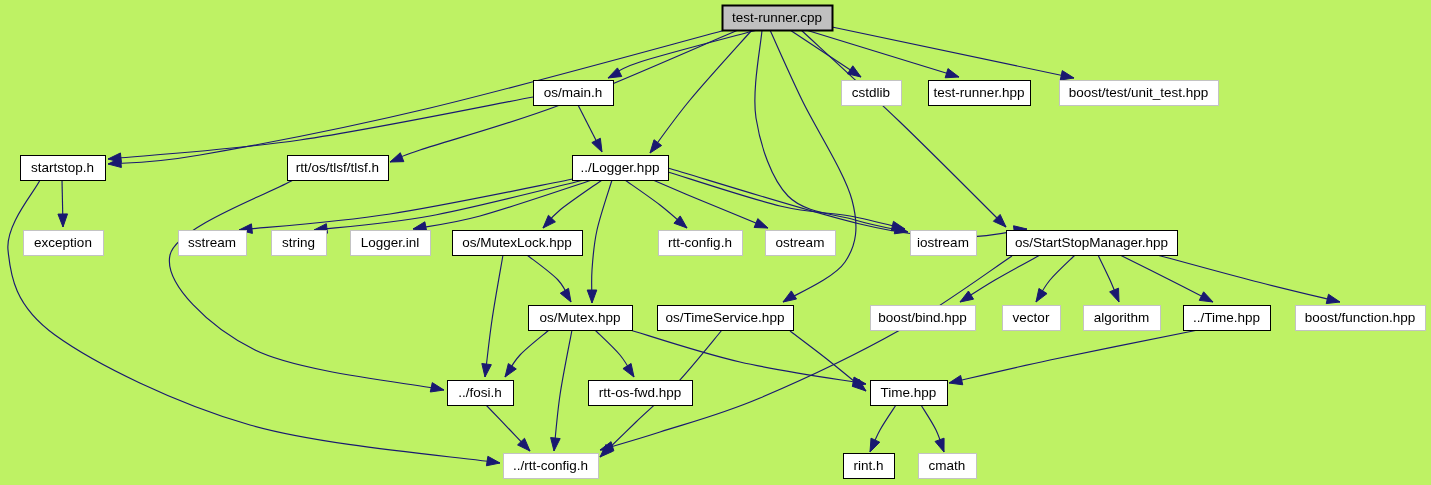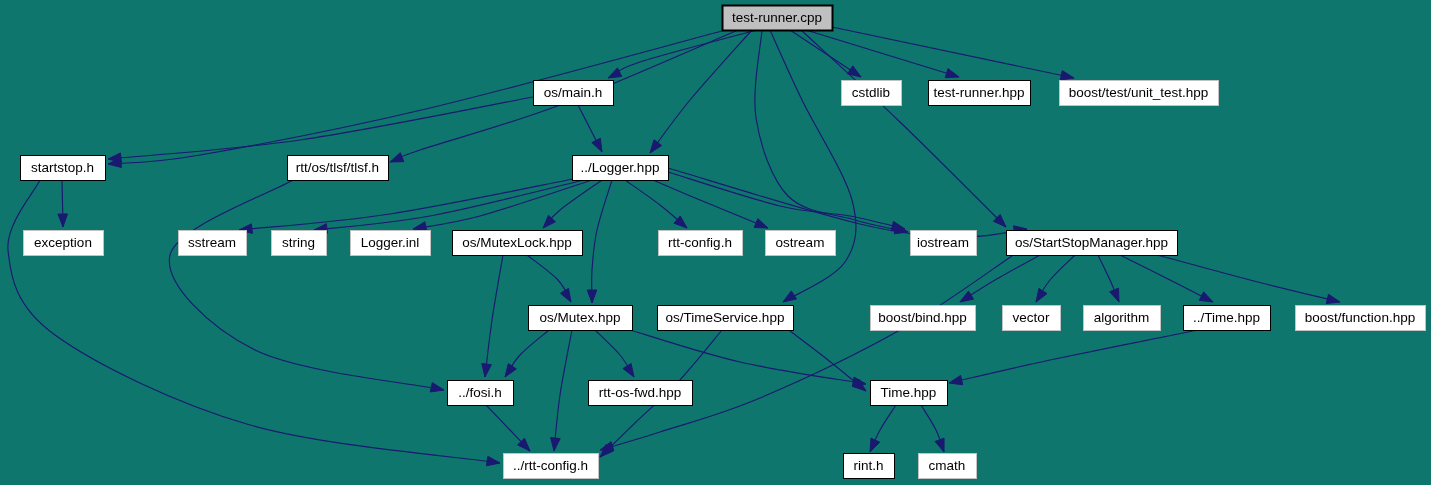--- a/index.html
+++ b/index.html
@@ -1,16 +1,16 @@
 <!DOCTYPE html>
 <html><head>
 <meta charset="utf-8">
 <style>
   html,body{margin:0;padding:0;background:#ffffff;}
-  #graph-wrap{position:relative;width:1431px;height:485px;background:#0f766e;overflow:hidden;
+  #graph-wrap{position:relative;width:1431px;height:485px;background:#bef264;overflow:hidden;
     font-family:"Liberation Sans", sans-serif;}
   svg{display:block}
   text.node-label{font-family:"Liberation Sans", sans-serif;font-size:13.5px;fill:#000;
     text-anchor:middle;dominant-baseline:middle;}
   path.edge{fill:none;stroke-linecap:butt;}
   g.node{cursor:pointer;}
 </style>
 </head>
 <body>
 

